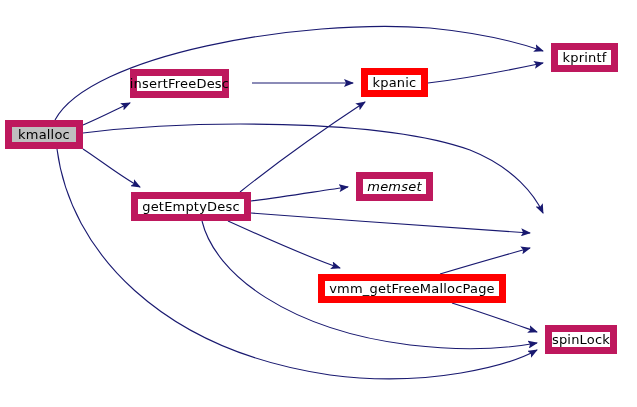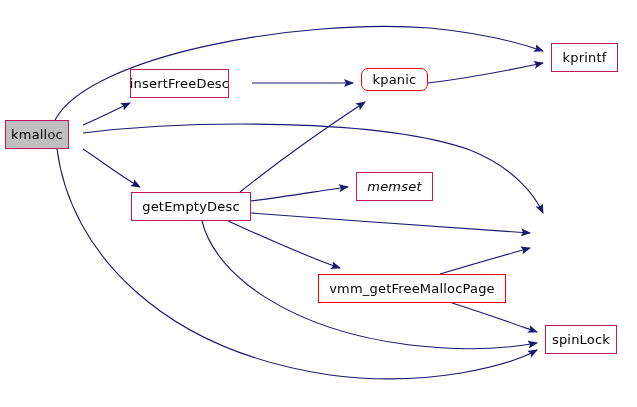--- a/index.html
+++ b/index.html
@@ -24,21 +24,21 @@
   }
   .node {
     position: absolute;
     box-sizing: border-box;
     display: flex;
     align-items: center;
     justify-content: center;
     font-size: 13px;
     color: #000000;
     background: #ffffff;
-    border: 1px solid #be185d;
+    border: 7px solid #be185d;
     white-space: nowrap;
     letter-spacing: 0.2px;
   }
   .node.red {
     border-color: #ff0000;
   }
   .node.filled {
     background: #bfbfbf;
   }
   .node-label {
@@ -79,29 +79,29 @@
 
     <path d="M228,221 C270,240 310,258 340,268" fill="none" stroke="#191970" stroke-width="1.1" marker-end="url(#arrow)"></path>
 
     <path d="M202,221 C215,275 290,330 410,345 C470,352 515,347 537,343" fill="none" stroke="#191970" stroke-width="1.1" marker-end="url(#arrow)"></path>
 
     <path d="M440,274 C470,265 505,255 530,248" fill="none" stroke="#191970" stroke-width="1.1" marker-end="url(#arrow)"></path>
 
     <path d="M452,303 C490,315 520,326 537,332" fill="none" stroke="#191970" stroke-width="1.1" marker-end="url(#arrow)"></path>
   </svg>
 
-  <div class="node filled" style="left:5px; top:120px; width:64px; height:29px;">
+  <div class="node filled" style="left:5px; top:120px; width:78px; height:29px;">
     <span class="node-label">kmalloc</span>
   </div>
 
   <div class="node" style="left:130px; top:69px; width:99px; height:29px;">
     <span class="node-label">insertFreeDesc</span>
   </div>
 
-  <div class="node red" style="left:361px; top:68px; width:67px; height:23px;border-radius:7px;">
+  <div class="node red" style="left:361px; top:68px; width:67px; height:29px;">
     <span class="node-label">kpanic</span>
   </div>
 
   <div class="node" style="left:551px; top:43px; width:67px; height:29px;">
     <span class="node-label">kprintf</span>
   </div>
 
   <div class="node" style="left:131px; top:192px; width:120px; height:29px;">
     <span class="node-label">getEmptyDesc</span>
   </div>

